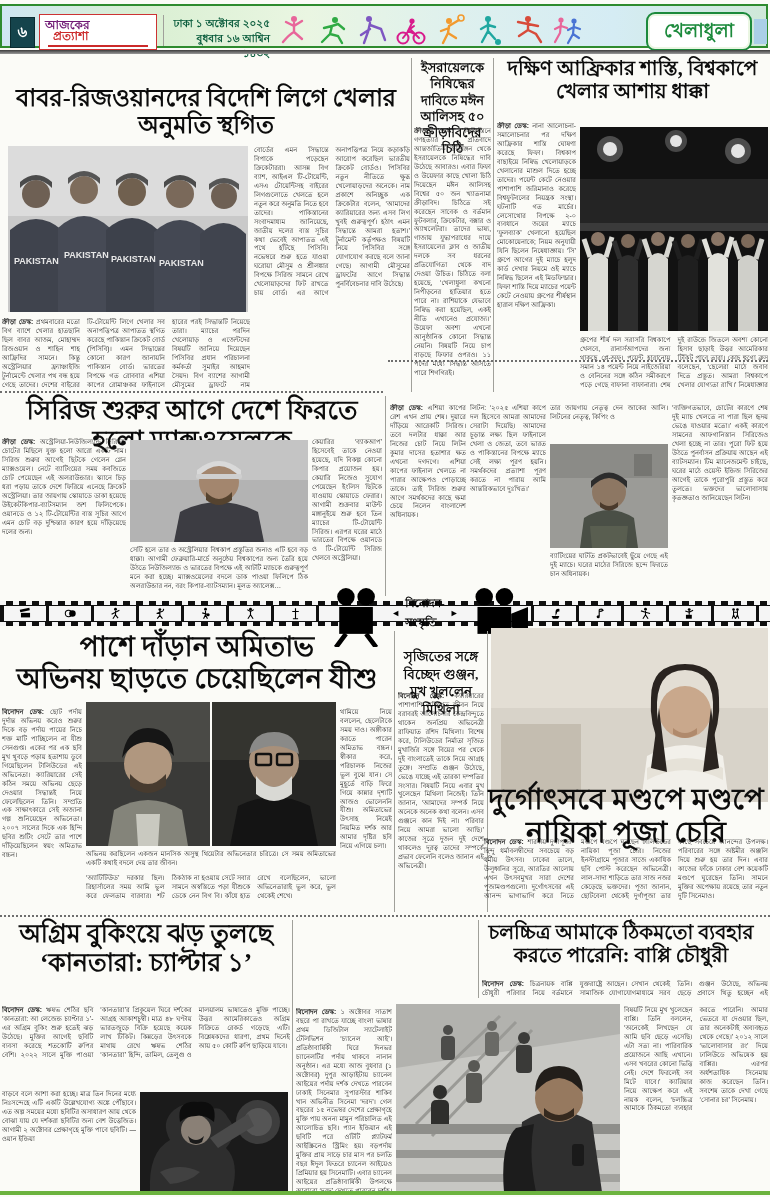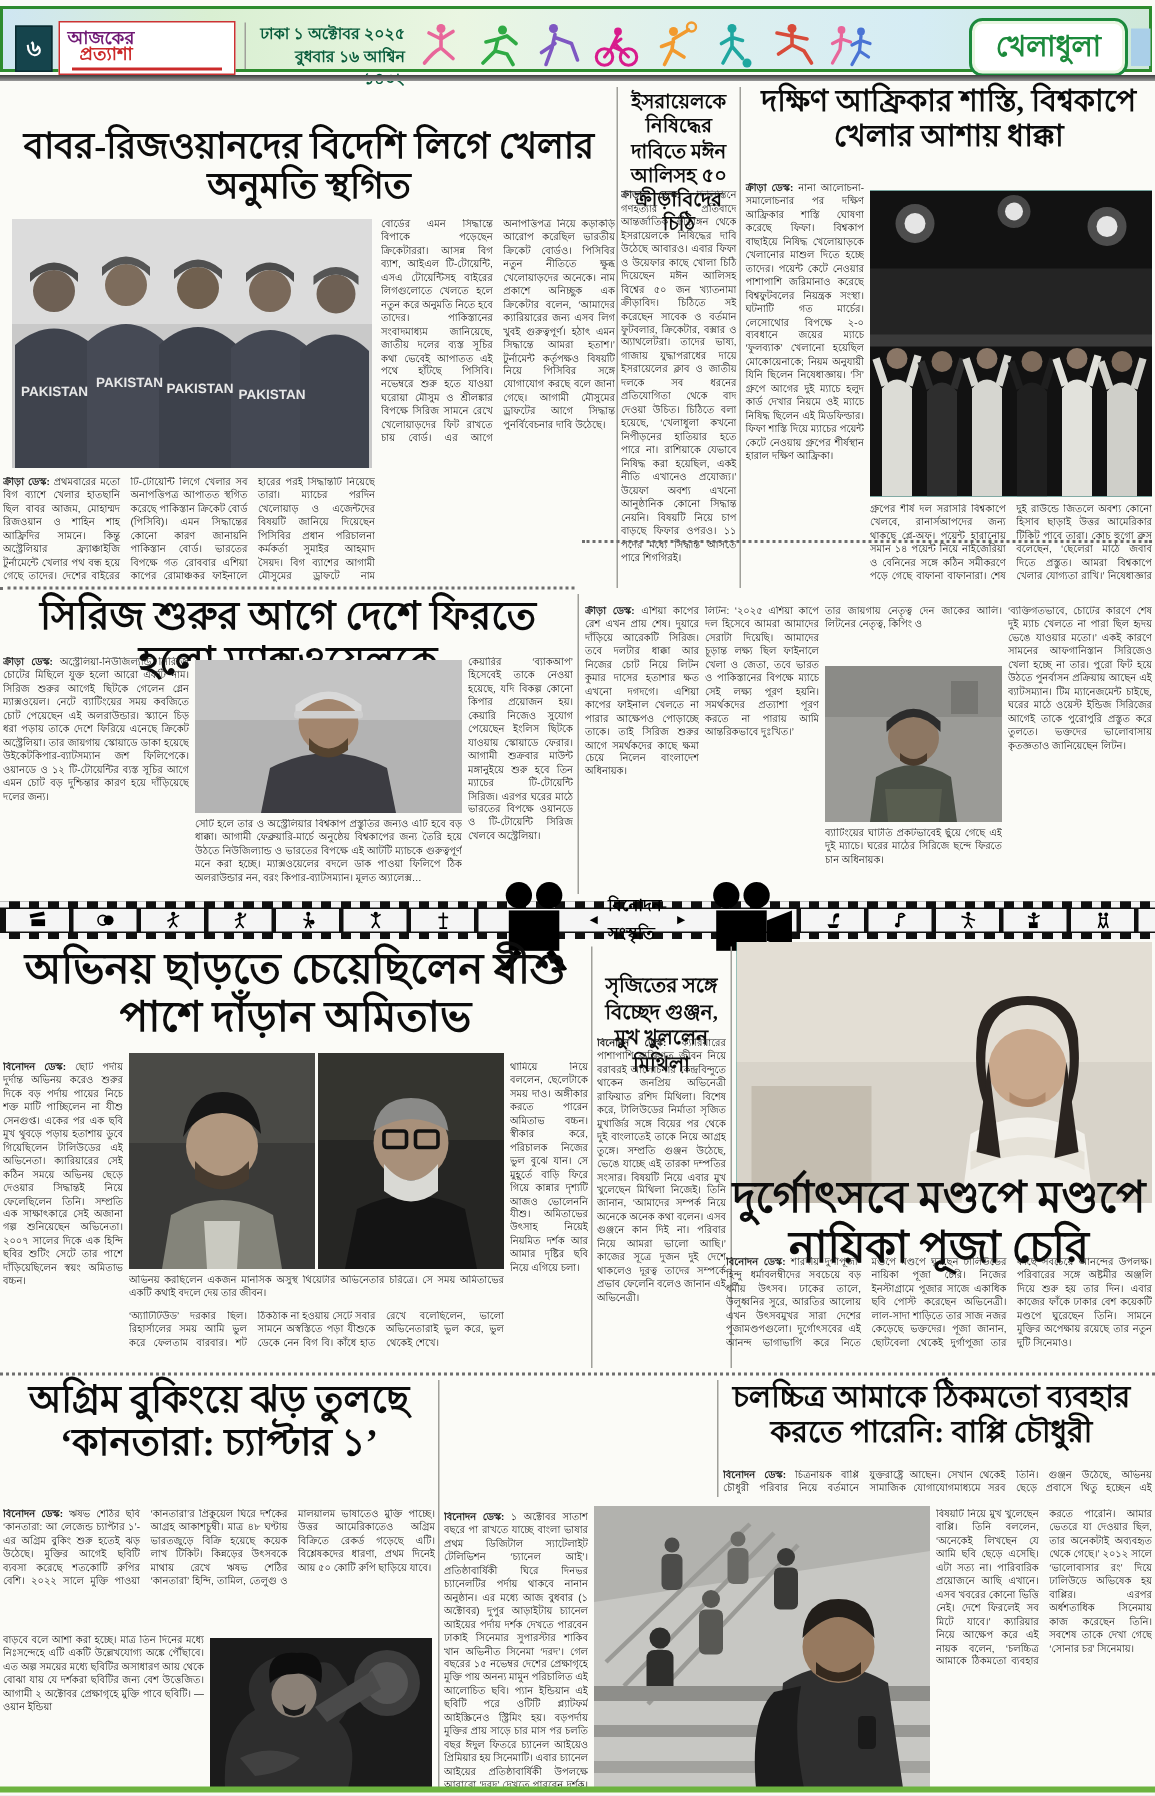--- a/index.html
+++ b/index.html
@@ -6,21 +6,21 @@
   .page{position:relative;width:770px;height:1197px;background:#fbfbf7;overflow:hidden;
         font-family:"Liberation Sans",sans-serif;}
   .abs{position:absolute;}
   .hl{font-family:"Liberation Serif",serif;font-weight:700;color:#0c0c0c;text-align:center;line-height:1.14;}
   .btxt{font-size:6.6px;line-height:1.36;text-align:justify;color:#1b1b1b;overflow:hidden;}
   .btxt b{font-weight:700;}
   .cols2{column-count:2;column-gap:7px;}
   .cols3{column-count:3;column-gap:7px;}
   .vrule{width:1px;background:#a0a09a;}
   .dotted{border-top:2px dotted #6e6e6e;height:0;}
-  .photo{overflow:hidden;background:#0f766e;}
+  .photo{overflow:hidden;background:#1d4ed8;}
   .photo svg{display:block;width:100%;height:100%;}
   
   .masthead{left:0;top:4px;width:768px;height:44px;border:2px solid #2e8b2e;box-sizing:border-box;
     background:linear-gradient(90deg,#cfe6f2 0%,#d9efd2 18%,#eaf6e2 40%,#def0ee 60%,#d5ecf4 80%,#cfe8d8 100%);}
   .pgnum{left:8px;top:11px;width:23px;height:29px;background:#15444c;color:#fff;font-weight:700;
     font-size:15px;display:flex;align-items:center;justify-content:center;border:1px solid #0b2c31;}
   .logobox{left:37px;top:8px;width:118px;height:36px;background:#fff;border:1px solid #cc3333;box-sizing:border-box;}
   .logo-top{position:absolute;left:5px;top:1px;font-size:12px;font-weight:700;color:#701a75;}
   .logo-bottom{position:absolute;left:13px;top:12px;font-size:12px;font-weight:700;color:#cc2a2a;}
   .logo-underline{position:absolute;left:8px;bottom:2px;width:100px;height:2px;background:#cc2a2a;}
@@ -342,22 +342,22 @@
             <circle cx="7" cy="4" r="2" fill="#000"></circle>
             <circle cx="13" cy="4" r="2" fill="#000"></circle>
             <path d="M7 6 L7 12 L5 18 M13 6 L13 12 L15 18 M7 8 L13 8 M7 12 L10 18 M13 12 L10 18" stroke="#000" stroke-width="1.6" fill="none"></path>
           </svg>
         </span>
       <span class="frame"></span>
     </div>
   </div>
 
   <div class="abs hl" style="left:2px;top:631px;width:390px;font-size:28px;">
+    <div>পাশে দাঁড়ান অমিতাভ</div>
     <div>অভিনয় ছাড়তে চেয়েছিলেন যীশু</div>
-    <div>পাশে দাঁড়ান অমিতাভ</div>
   </div>
   <div class="abs btxt" style="left:2px;top:708px;width:80px;height:204px;">
     <b>বিনোদন ডেস্ক:</b>
     <span>ছোট পর্দায় দুর্দান্ত অভিনয় করেও শুরুর দিকে বড় পর্দায় পায়ের নিচে শক্ত মাটি পাচ্ছিলেন না যীশু সেনগুপ্ত। একের পর এক ছবি মুখ থুবড়ে পড়ায় হতাশায় ডুবে গিয়েছিলেন টালিউডের এই অভিনেতা। ক্যারিয়ারের সেই কঠিন সময়ে অভিনয় ছেড়ে দেওয়ার সিদ্ধান্তই নিয়ে ফেলেছিলেন তিনি। সম্প্রতি এক সাক্ষাৎকারে সেই অজানা গল্প শুনিয়েছেন অভিনেতা। ২০০৭ সালের দিকে এক হিন্দি ছবির শুটিং সেটে তার পাশে দাঁড়িয়েছিলেন স্বয়ং অমিতাভ বচ্চন।</span>
   </div>
   <div class="abs photo" style="left:86px;top:702px;width:124px;height:144px;">
     <svg viewBox="0 0 124 144" preserveAspectRatio="none">
       <rect width="124" height="144" fill="#3a3a38"></rect>
         <rect width="124" height="60" fill="#4a4a46"></rect>
       <path d="M22 144 L28 108 Q62 88 96 108 L102 144 Z" fill="#84847a"></path>

